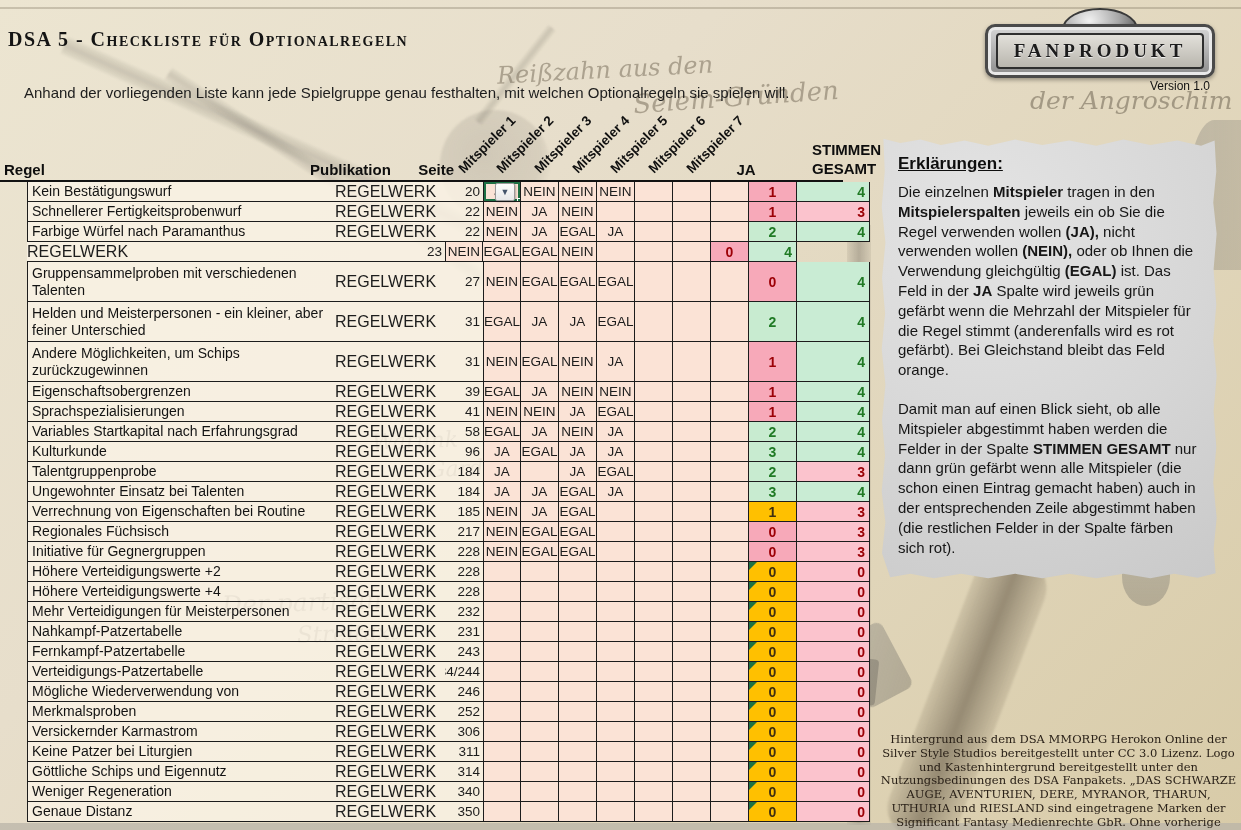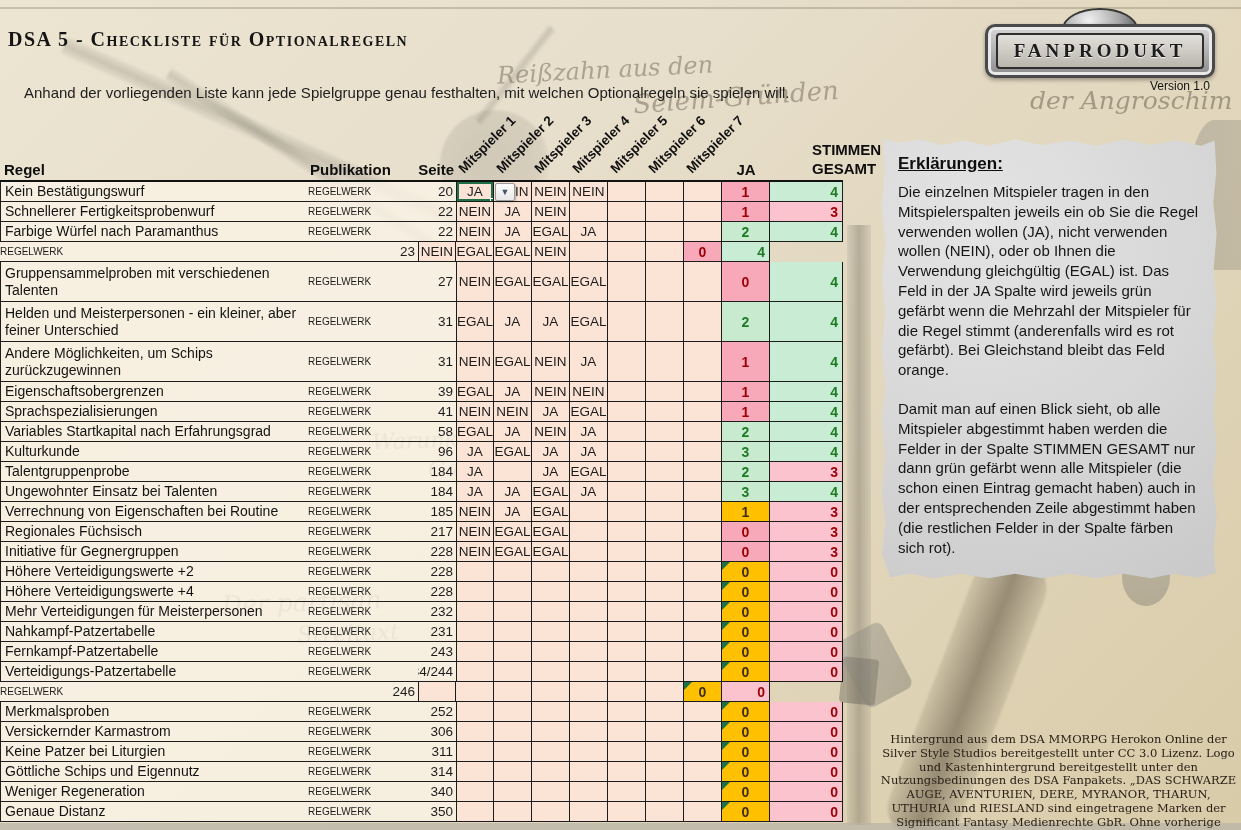--- a/index.html
+++ b/index.html
@@ -71,27 +71,27 @@
   .hlbl { position:absolute; bottom:2px; font-weight:bold; font-size:15px; color:#0e0e0e; }
   .h-regel { left:4px;margin-top:28px; }
   .h-pub { left:310px; }
   .h-seite { left:414px; width:40px; text-align:right; }
   .h-ja { left:722px; width:48px; text-align:center; }
   .h-stimmen { left:812px; width:75px; text-align:left; line-height:19px; }
   .mh { position:absolute; bottom:4px; font-weight:bold; font-size:13.5px; color:#101010;
         transform-origin:0 100%; transform:rotate(-45deg); white-space:nowrap; }
 
   .rows { position:relative; }
-  .trow { display:grid; grid-template-columns:308px 110px 38px repeat(7,38px) 48px 73px; height:20px; }
+  .trow { display:grid; grid-template-columns:308px 110px 38px repeat(7,38px) 48px 73px; height:20px;padding-left:27px; }
   .trow.h2 { height:40px; }
   .cell { display:flex; align-items:center; border-bottom:1px solid #1c1c1c; font-size:13.5px; color:#1c1c1c;
           overflow:hidden; position:relative; }
   .c-regel { background:rgba(250,243,229,.82); border-left:1px solid #1c1c1c; padding-left:4px;
              font-size:14px; color:#131313; line-height:17px; }
-  .c-pub { background:rgba(250,243,229,.82); font-size:10px;text-align:right; }
+  .c-pub { background:rgba(250,243,229,.82); font-size:16px;text-align:right; }
   .c-seite { background:rgba(250,243,229,.82); justify-content:flex-end; padding-right:3px; font-size:13.5px; }
   .c-m { background:#FBE3D6; justify-content:center; border-right:1px solid #1c1c1c; }
   .c-m.m0 { border-left:1px solid #1c1c1c; }
   .c-ja { justify-content:center; font-weight:bold; border-right:1px solid #1c1c1c; font-size:14px; }
   .c-ges { justify-content:flex-end; padding-right:4px; font-weight:bold; border-right:1px solid #1c1c1c; font-size:14px; }
   .s-red { background:#F7A9B9; color:#9C0006; }
   .s-green { background:#C8EBD0; color:#1F7A24; }
   .s-orange { background:#FFC000; color:#3F2F10; }
   .g-red { background:#FBC3CD; color:#9C0006; }
   .g-green { background:#C9ECD4; color:#1F7A24; }
@@ -107,21 +107,21 @@
   .dropdown .arr { font-size:9px; color:#44546A; line-height:1; }
 
   
   .panel { position:absolute; left:880px; top:136px; width:338px; height:444px; z-index:2;
            background:radial-gradient(circle at 30% 20%, #e4e4e4, #d6d6d6 55%, #c9c9c9);
            filter:drop-shadow(3px 4px 4px rgba(60,50,35,.45));
            clip-path:polygon(1% .6%,6% 1.6%,12% .8%,18% 2%,25% 1%,32% 2.2%,40% .8%,48% 2%,56% 1%,64% 2.2%,72% .8%,80% 2%,88% 1%,95% 2.2%,99% 1%,99.5% 8%,98.6% 15%,99.6% 22%,98.7% 30%,99.5% 38%,98.6% 46%,99.6% 54%,98.7% 62%,99.5% 70%,98.6% 78%,99.6% 86%,98.7% 93%,99.3% 98.5%,94% 99.5%,87% 98.6%,80% 99.6%,72% 98.6%,64% 99.6%,56% 98.6%,48% 99.6%,40% 98.6%,32% 99.6%,24% 98.6%,16% 99.6%,9% 98.6%,3% 99.4%,.6% 94%,1.6% 87%,.5% 80%,1.5% 72%,.6% 64%,1.6% 56%,.5% 48%,1.5% 40%,.6% 32%,1.6% 24%,.5% 16%,1.4% 8%);
            padding:18px 18px 14px 18px; }
   .panel h3 { font-size:17px; color:#0e0e0e; text-decoration:underline; margin-bottom:8px; }
   .panel p { font-size:15px; line-height:1.32; color:#161616; margin-bottom:19px; }
-  .panel b { font-weight:normal; }
+  .panel b { font-weight:bold; }
 
   .legal { position:absolute; left:878px; top:733px; width:361px; z-index:2; text-align:center;
            font-family:"DejaVu Serif",serif; font-size:11.5px; line-height:1.2; color:#2a2118; }
 </style>
 </head>
 <body>
 
 <div class="page">
 
   <div class="deco topline"></div>
@@ -479,20 +479,21 @@
           <div class="cell c-m"></div>
           <div class="cell c-m"></div>
           <div class="cell c-m"></div>
           <div class="cell c-m"></div>
           <div class="cell c-m"></div>
           <div class="cell c-m"></div>
           <div class="cell c-ja s-orange">0<span class="tri"></span></div>
           <div class="cell c-ges g-red">0</div>
         </div>
         <div class="trow">
+          <div class="cell c-regel">Mögliche Wiederverwendung von</div>
           <div class="cell c-pub">REGELWERK</div>
           <div class="cell c-seite">246</div>
           <div class="cell c-m m0"></div>
           <div class="cell c-m"></div>
           <div class="cell c-m"></div>
           <div class="cell c-m"></div>
           <div class="cell c-m"></div>
           <div class="cell c-m"></div>
           <div class="cell c-m"></div>
           <div class="cell c-ja s-orange">0<span class="tri"></span></div>

